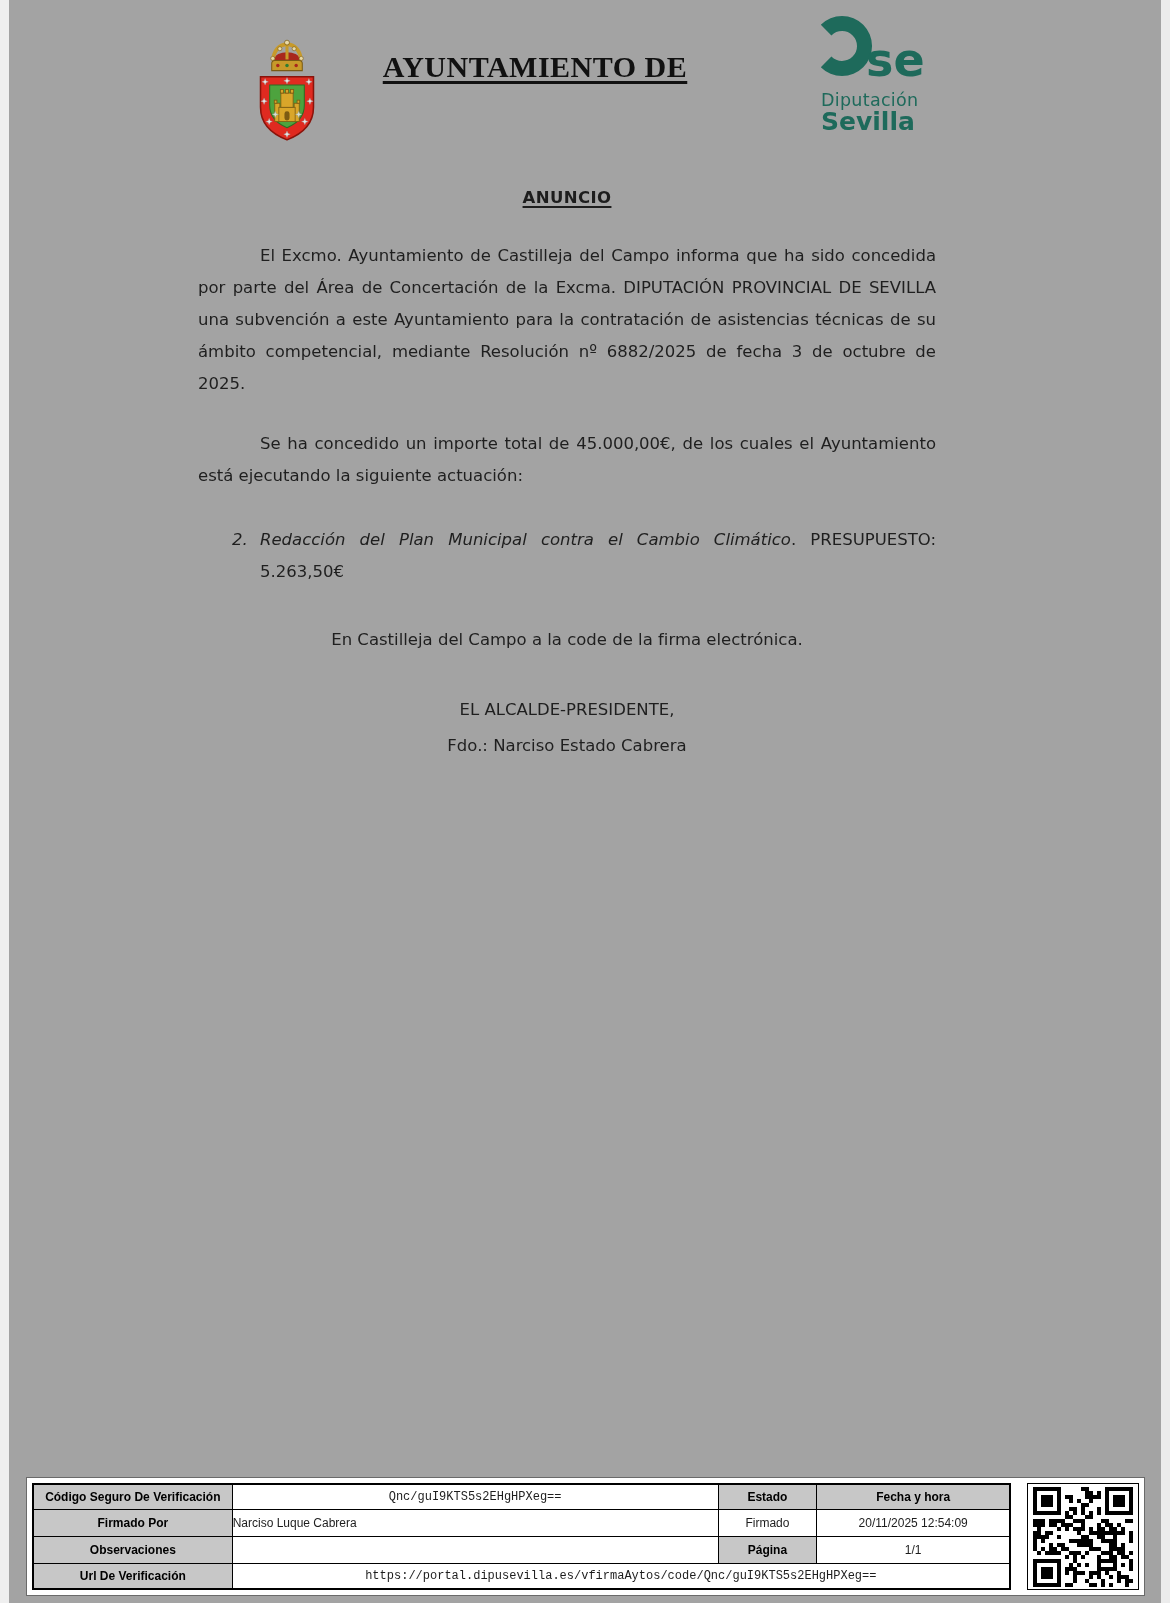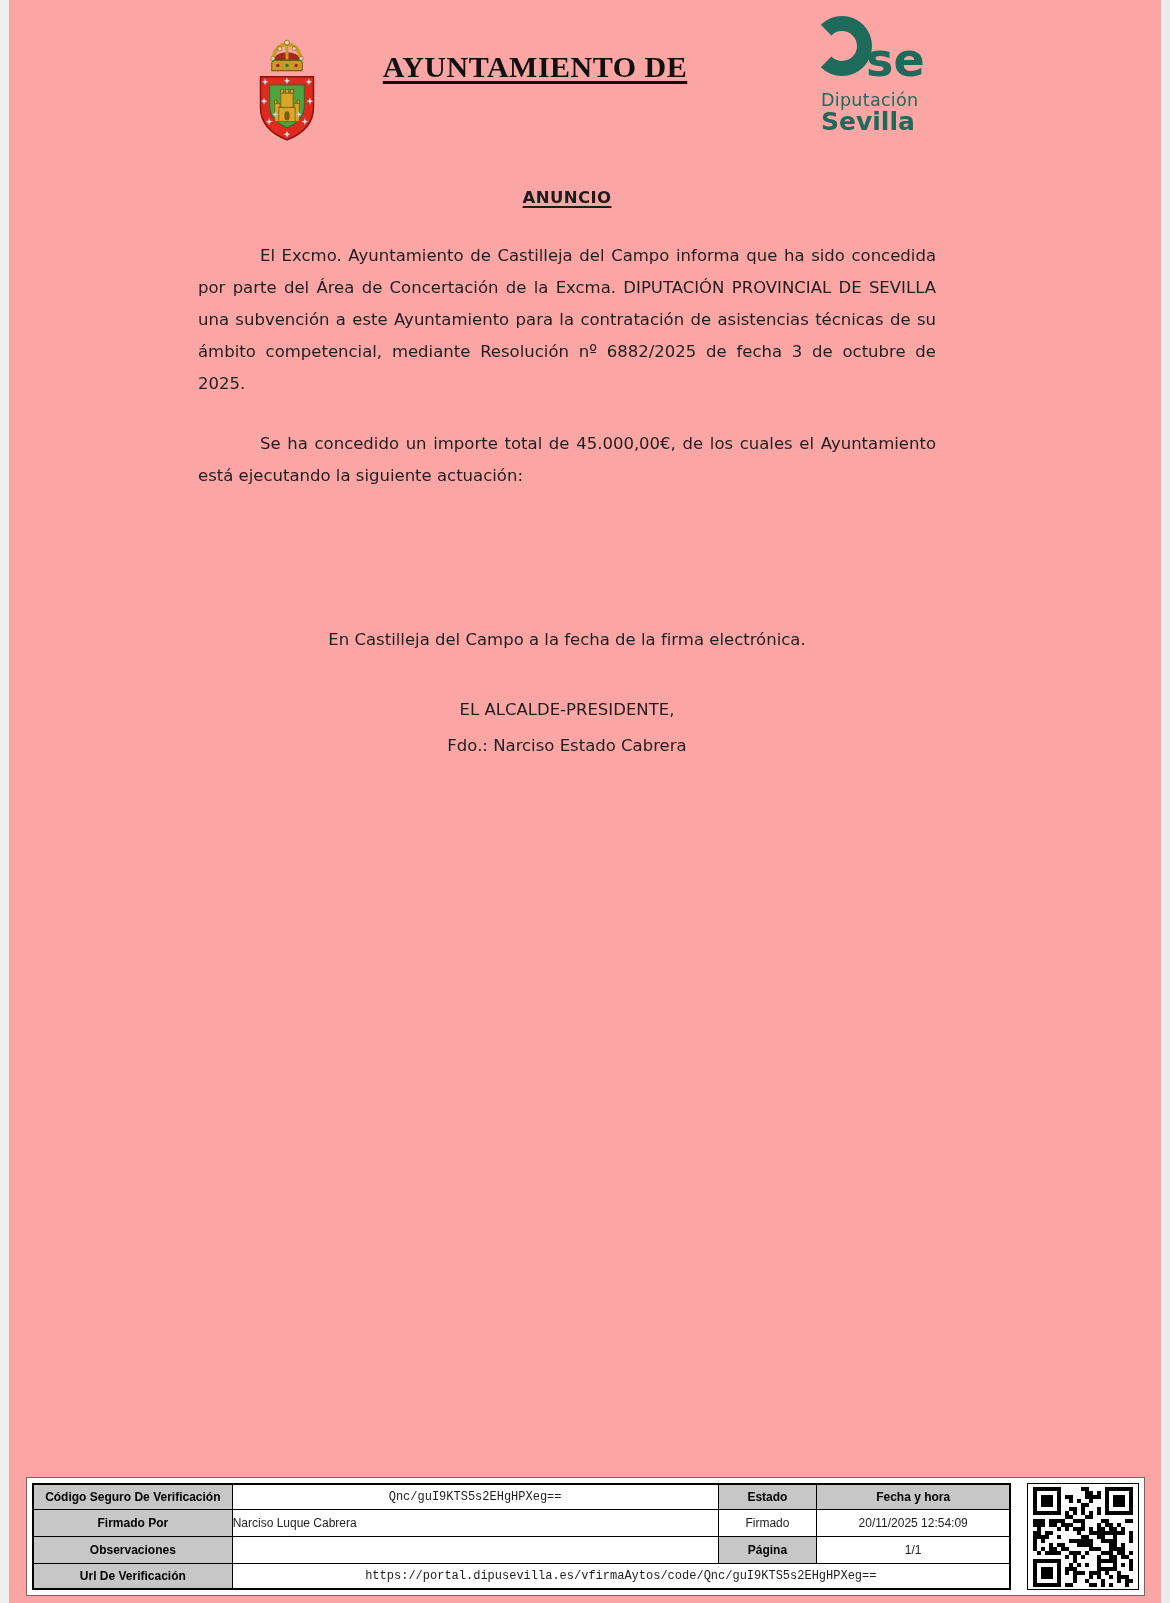--- a/index.html
+++ b/index.html
@@ -1,21 +1,21 @@
 <!DOCTYPE html>
 <html lang="es" style="--teal: #1e6a5b; --shield-red: #e02a20; --shield-green: #4da33e; --castle-gold: #d9a62a; --label-bg: #c7c7c7;"><head>
 <meta charset="utf-8">
 <style>
   :root{
     --teal:#1e6a5b; --shield-red:#e02a20; --shield-green:#4da33e;
     --gold:#c99d2e; --castle-gold:#d9a62a; --label-bg:#c7c7c7; --ink:#1d1d1d;
   }
   *{margin:0;padding:0;box-sizing:border-box;}
   html,body{background:#fff;}
-  .page{position:relative;width:1170px;height:1603px;background:#fca5a5;overflow:hidden;
+  .page{position:relative;width:1170px;height:1603px;background:#a3a3a3;overflow:hidden;
          font-family:"DejaVu Sans",sans-serif;color:var(--ink);}
   .edge{position:absolute;top:0;height:100%;width:9px;background:#efefef;}
   .edge.left{left:0;} .edge.right{right:0;background:#ececec;}
 
   
   .escudo{position:absolute;left:250px;top:36px;width:74px;height:110px;}
   .doc-title{position:absolute;left:290px;top:48px;width:490px;text-align:center;
              font-family:"Liberation Serif",serif;font-weight:bold;font-size:30px;line-height:37px;
              letter-spacing:.5px;color:#111;}
   .doc-title .tline{text-decoration:underline;text-decoration-thickness:2.5px;text-underline-offset:4px;}
@@ -119,22 +119,23 @@
   </svg>
 
   <div class="anuncio">
     <span>ANUNCIO</span>
   </div>
 
   <div class="para p1">El Excmo. Ayuntamiento de Castilleja del Campo informa que ha sido concedida por parte del Área de Concertación de la Excma. DIPUTACIÓN PROVINCIAL DE SEVILLA una subvención a este Ayuntamiento para la contratación de asistencias técnicas de su ámbito competencial, mediante Resolución nº 6882/2025 de fecha 3 de octubre de 2025.</div>
 
   <div class="para p2">Se ha concedido un importe total de 45.000,00€, de los cuales el Ayuntamiento está ejecutando la siguiente actuación:</div>
 
-
-  <div class="centered c-place">En Castilleja del Campo a la fecha de la firma electrónica.</div>
+  <div class="list-item"><span class="item-num">2.</span><span class="it">Redacción del Plan Municipal contra el Cambio Climático</span><span>. PRESUPUESTO: 5.263,50€</span></div>
+
+  <div class="centered c-place">En Castilleja del Campo a la code de la firma electrónica.</div>
   <div class="centered c-role">EL ALCALDE-PRESIDENTE,</div>
   <div class="centered c-sign">Fdo.: Narciso Estado Cabrera</div>
 
   <div class="footer-box">
     <table class="sig">
       <colgroup>
         <col style="width:200px">
           <col style="width:493px">
           <col style="width:100px">
           <col style="width:195px">

